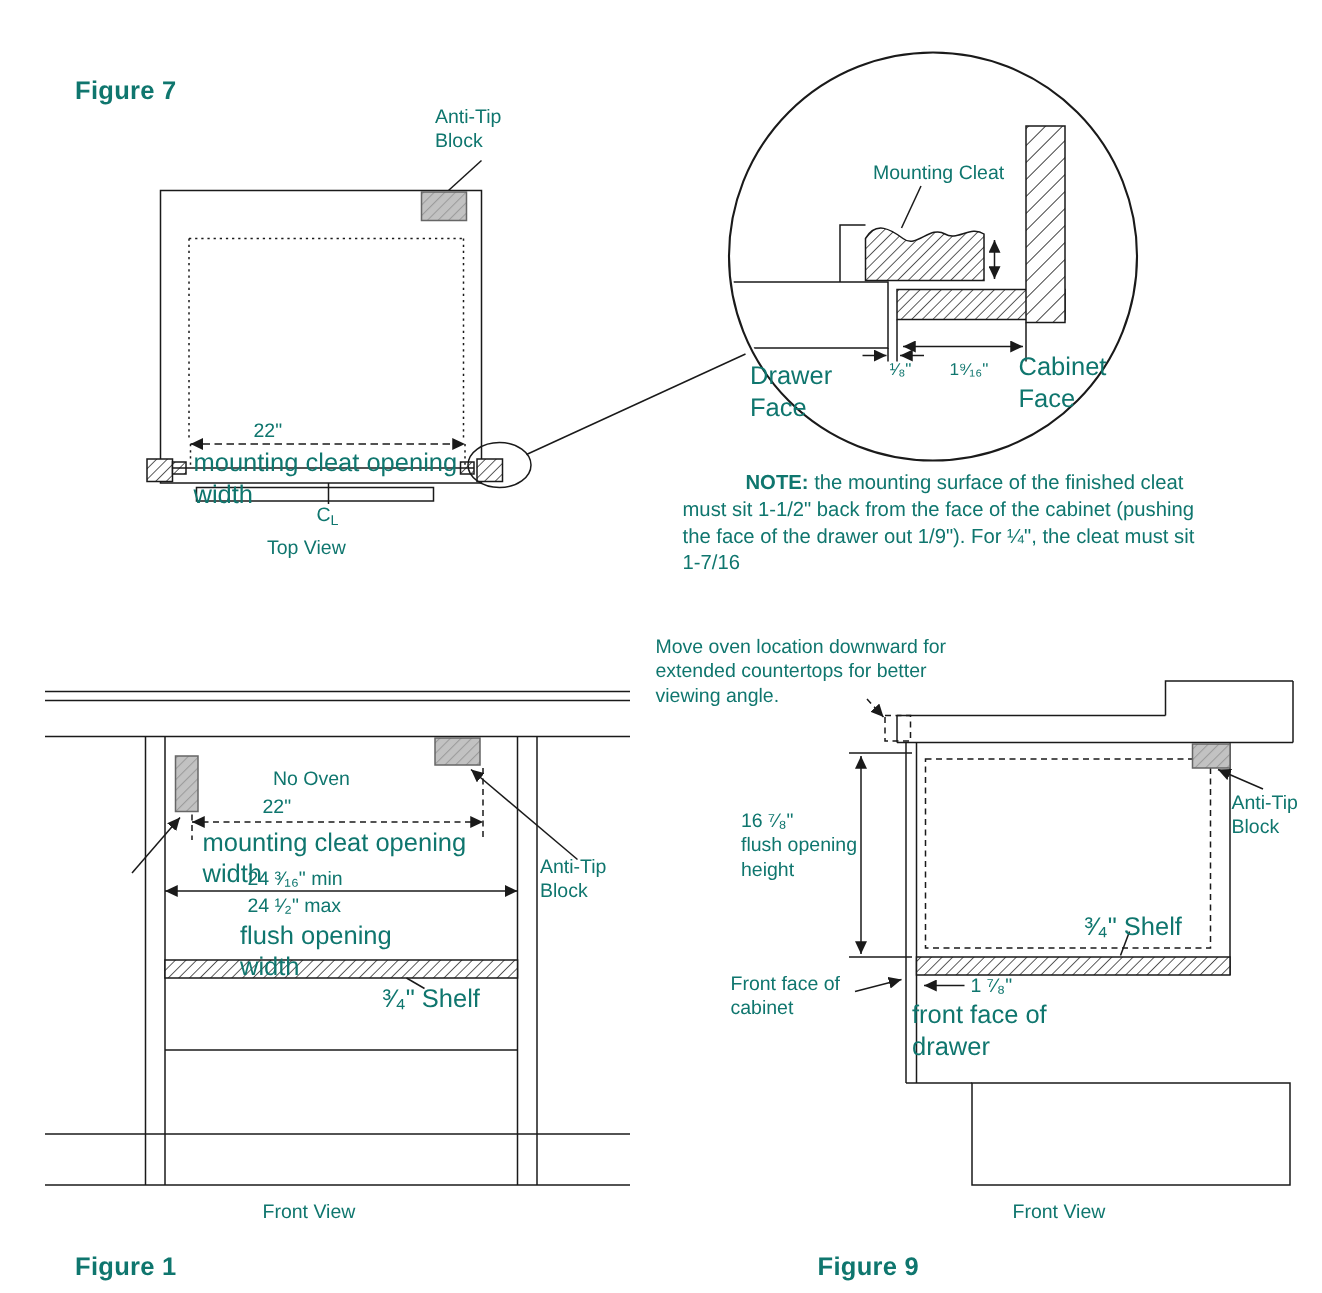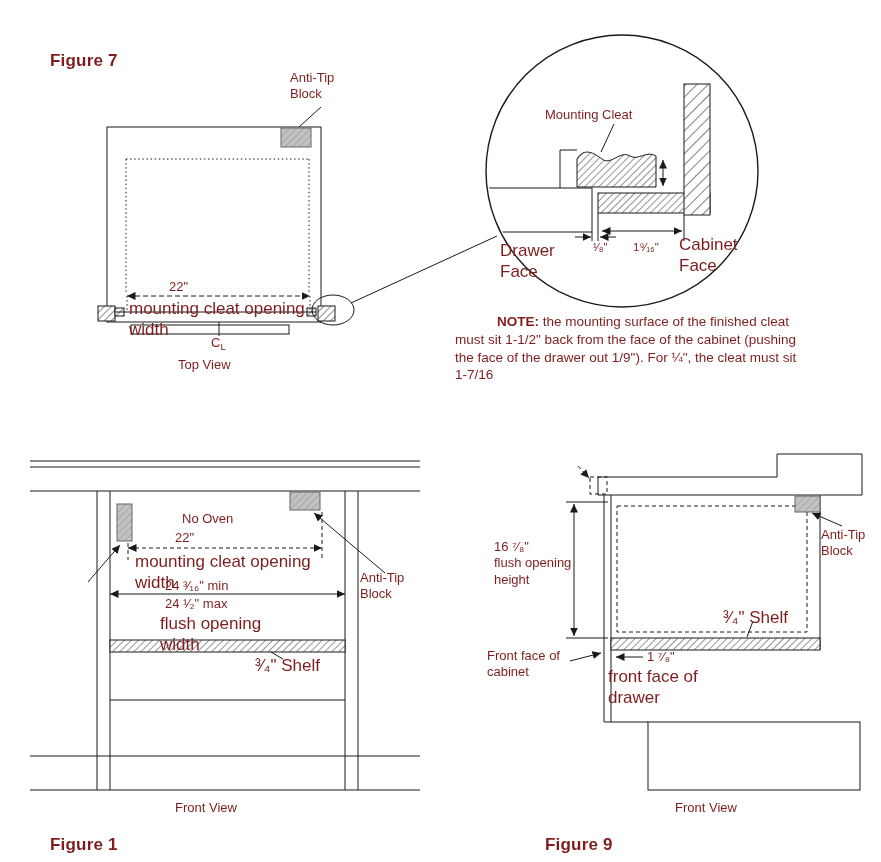--- a/index.html
+++ b/index.html
@@ -1,20 +1,20 @@
 <!DOCTYPE html>
 <html><head>
 <meta charset="utf-8">
 <style>
   * { margin:0; padding:0; box-sizing:border-box; }
   html,body { background:#ffffff; }
   body { font-family:"Liberation Sans","DejaVu Sans",sans-serif; color:#1a1a1a; }
   .canvas { position:relative; width:881px; height:862px; background:#fff; overflow:hidden; }
   .art { position:absolute; left:0; top:0; }
-  .lbl { position:absolute; font-size:13px; line-height:1.25; color:#7f1d1d; white-space:pre-line; }
+  .lbl { position:absolute; font-size:13px; line-height:1.25; color:#0f766e; white-space:pre-line; }
   .center { text-align:left; }
   .s125 { font-size:17px; }
   .s115 { font-size:11.5px; }
   .fig-title { font-size:17px; font-weight:bold; letter-spacing:.2px; }
   .note { font-size:13.5px; line-height:1.32; white-space:normal; }
   .note b { font-weight:bold;padding-left:42px; }
   .sub { font-size:9.5px; vertical-align:-3px; }
   .dash { stroke-dasharray:5 3; }
   .dash2 { stroke-dasharray:4 3; }
   .dot { stroke-dasharray:1.5 2.6; }
@@ -139,41 +139,44 @@
   </svg>
 
   <div class="lbl fig-title" style="left:50px;top:50px">Figure 7</div>
   <div class="lbl center" style="left:290px;top:70px;width:62px">Anti-Tip
 Block</div>
   <div class="lbl center" style="left:169px;top:279px;width:100px">22"</div>
   <div class="lbl center s125" style="left:129px;top:298px;width:180px">mounting cleat opening width</div>
   <div class="lbl" style="left:211px;top:335px"><span>C</span><span class="sub">L</span></div>
   <div class="lbl center" style="left:178px;top:357px;width:100px">Top View</div>
 
-  <div class="lbl center" style="left:545px;top:107px;width:125px">Mounting Cleat</div>
+  <div class="lbl center" style="left:582px;top:107px;width:125px">Mounting Cleat</div>
   <div class="lbl center s125" style="left:500px;top:240px;width:95px">Drawer Face</div>
   <div class="lbl center s115" style="left:593px;top:240px;width:36px">¹⁄₈"</div>
   <div class="lbl center s115" style="left:633px;top:240px;width:50px">1⁹⁄₁₆"</div>
   <div class="lbl center s125" style="left:679px;top:234px;width:70px">Cabinet
 Face</div>
 
   <div class="lbl note" style="left:455px;top:313px;width:342px"><b>NOTE:</b><span> the mounting surface of the finished cleat must sit 1-1/2" back from the face of the cabinet (pushing the face of the drawer out 1/9"). For ¼", the cleat must sit 1-7/16</span></div>
 
   <div class="lbl center" style="left:182px;top:511px;width:100px">No Oven</div>
   <div class="lbl center" style="left:175px;top:530px;width:100px">22"</div>
   <div class="lbl center s125" style="left:135px;top:551px;width:180px">mounting cleat opening width</div>
   <div class="lbl center" style="left:165px;top:578px;width:120px">24 ³⁄₁₆" min</div>
   <div class="lbl center" style="left:165px;top:596px;width:120px">24 ¹⁄₂" max</div>
   <div class="lbl center s125" style="left:160px;top:613px;width:130px">flush opening width</div>
   <div class="lbl center s125" style="left:255px;top:655px;width:70px">³⁄₄" Shelf</div>
   <div class="lbl center" style="left:360px;top:570px;width:62px">Anti-Tip
 Block</div>
   <div class="lbl center" style="left:175px;top:800px;width:100px">Front View</div>
   <div class="lbl fig-title" style="left:50px;top:834px">Figure 1</div>
 
+  <div class="lbl center" style="left:437px;top:423px;width:235px">Move oven location downward for
+extended countertops for better
+viewing angle.</div>
   <div class="lbl center" style="left:494px;top:539px;width:92px"><span>16 ⁷⁄₈"</span><br><span>flush opening
 height</span></div>
   <div class="lbl center" style="left:821px;top:527px;width:60px">Anti-Tip
 Block</div>
   <div class="lbl center s125" style="left:723px;top:607px;width:70px">³⁄₄" Shelf</div>
   <div class="lbl center" style="left:487px;top:648px;width:80px">Front face of
 cabinet</div>
   <div class="lbl" style="left:647px;top:649px;width:50px">1 ⁷⁄₈"</div>
   <div class="lbl s125" style="left:608px;top:666px;width:115px">front face of drawer</div>
   <div class="lbl center" style="left:675px;top:800px;width:100px">Front View</div>

